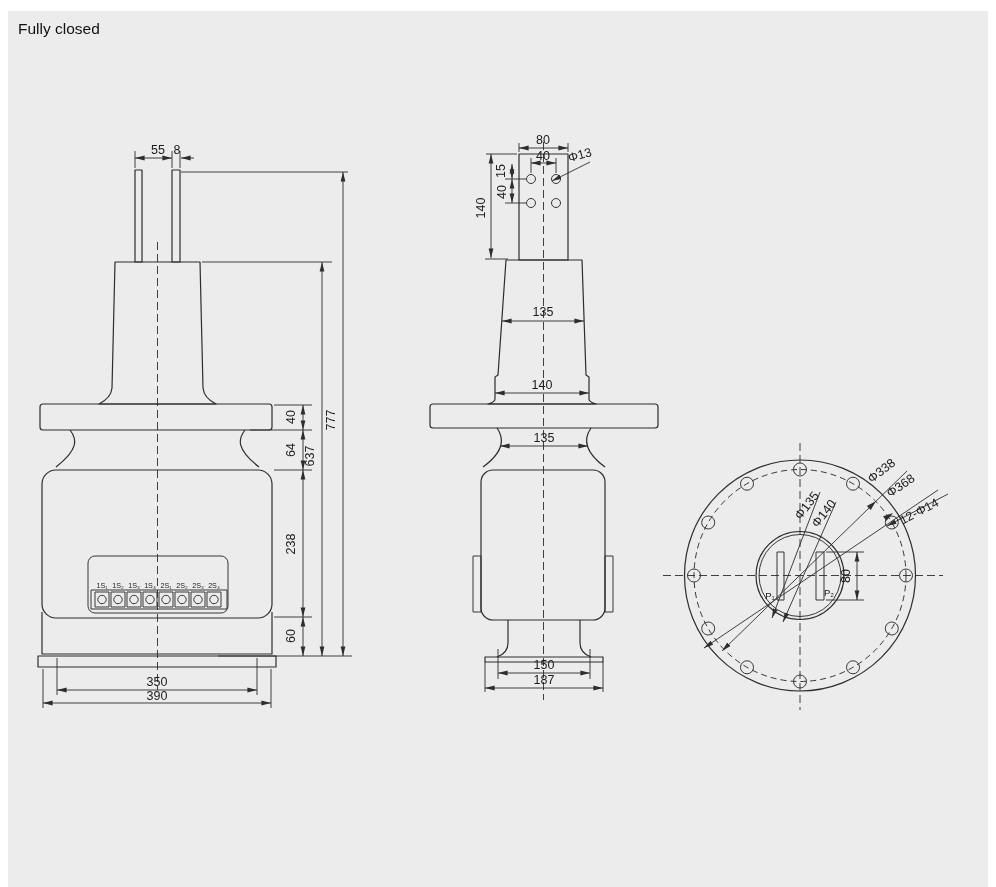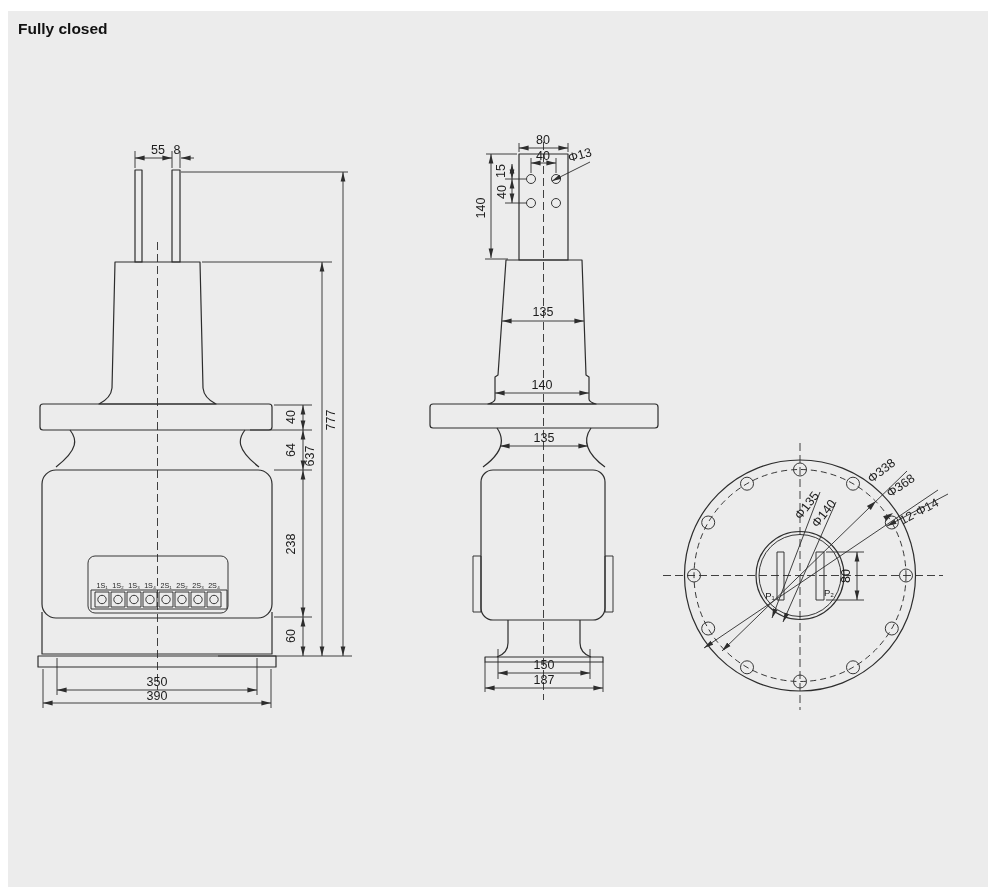--- a/index.html
+++ b/index.html
@@ -1,19 +1,19 @@
 <!DOCTYPE html>
 <html><head>
 <meta charset="utf-8">
 <style>
   html,body{margin:0;padding:0;background:#ffffff;}
   .page{position:relative;width:996px;height:887px;background:#ffffff;overflow:hidden;
         font-family:"Liberation Sans",sans-serif;}
   .panel{position:absolute;left:8px;top:11px;width:980px;height:876px;background:#ececec;}
-  .title{position:absolute;left:18px;top:20px;font-size:15.5px;font-weight:bold;color:#111;
+  .title{position:absolute;left:18px;top:20px;font-size:15.5px;font-weight:normal;color:#111;
          font-family:"Liberation Sans",sans-serif;}
   svg{position:absolute;left:0;top:0;}
   .ln{fill:none;stroke:#2d2d2d;stroke-width:1.2;stroke-linejoin:round;}
   .tn{stroke-width:0.95;}
   .dash{stroke-dasharray:8 4;}
   .dash2{stroke-dasharray:6 4;}
   .dim{fill:none;stroke:#2d2d2d;stroke-width:0.9;}
   text{fill:#1c1c1c;font-family:"Liberation Sans",sans-serif;}
   .d{font-size:12.5px;text-anchor:middle;}
   .t{font-size:7.2px;text-anchor:middle;}

